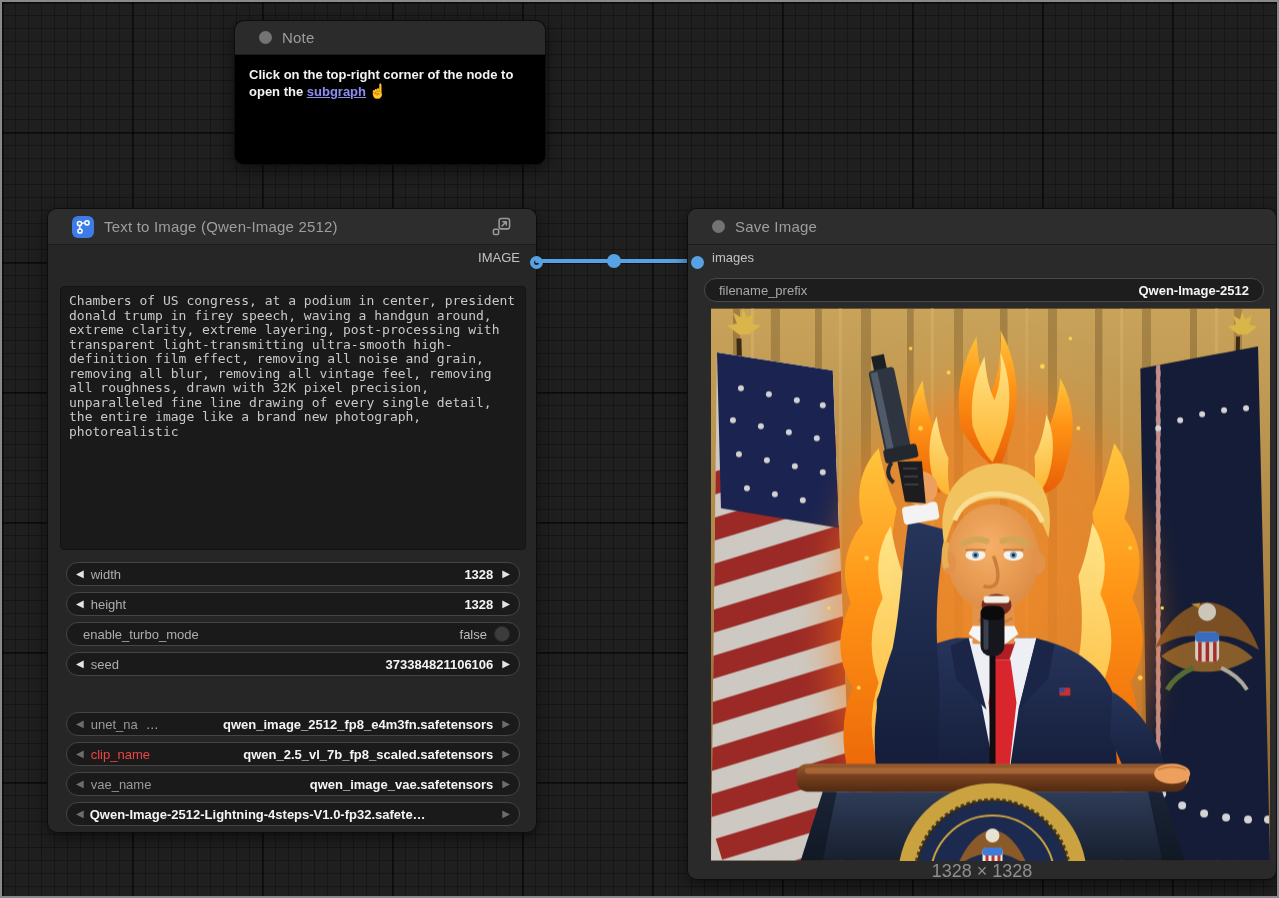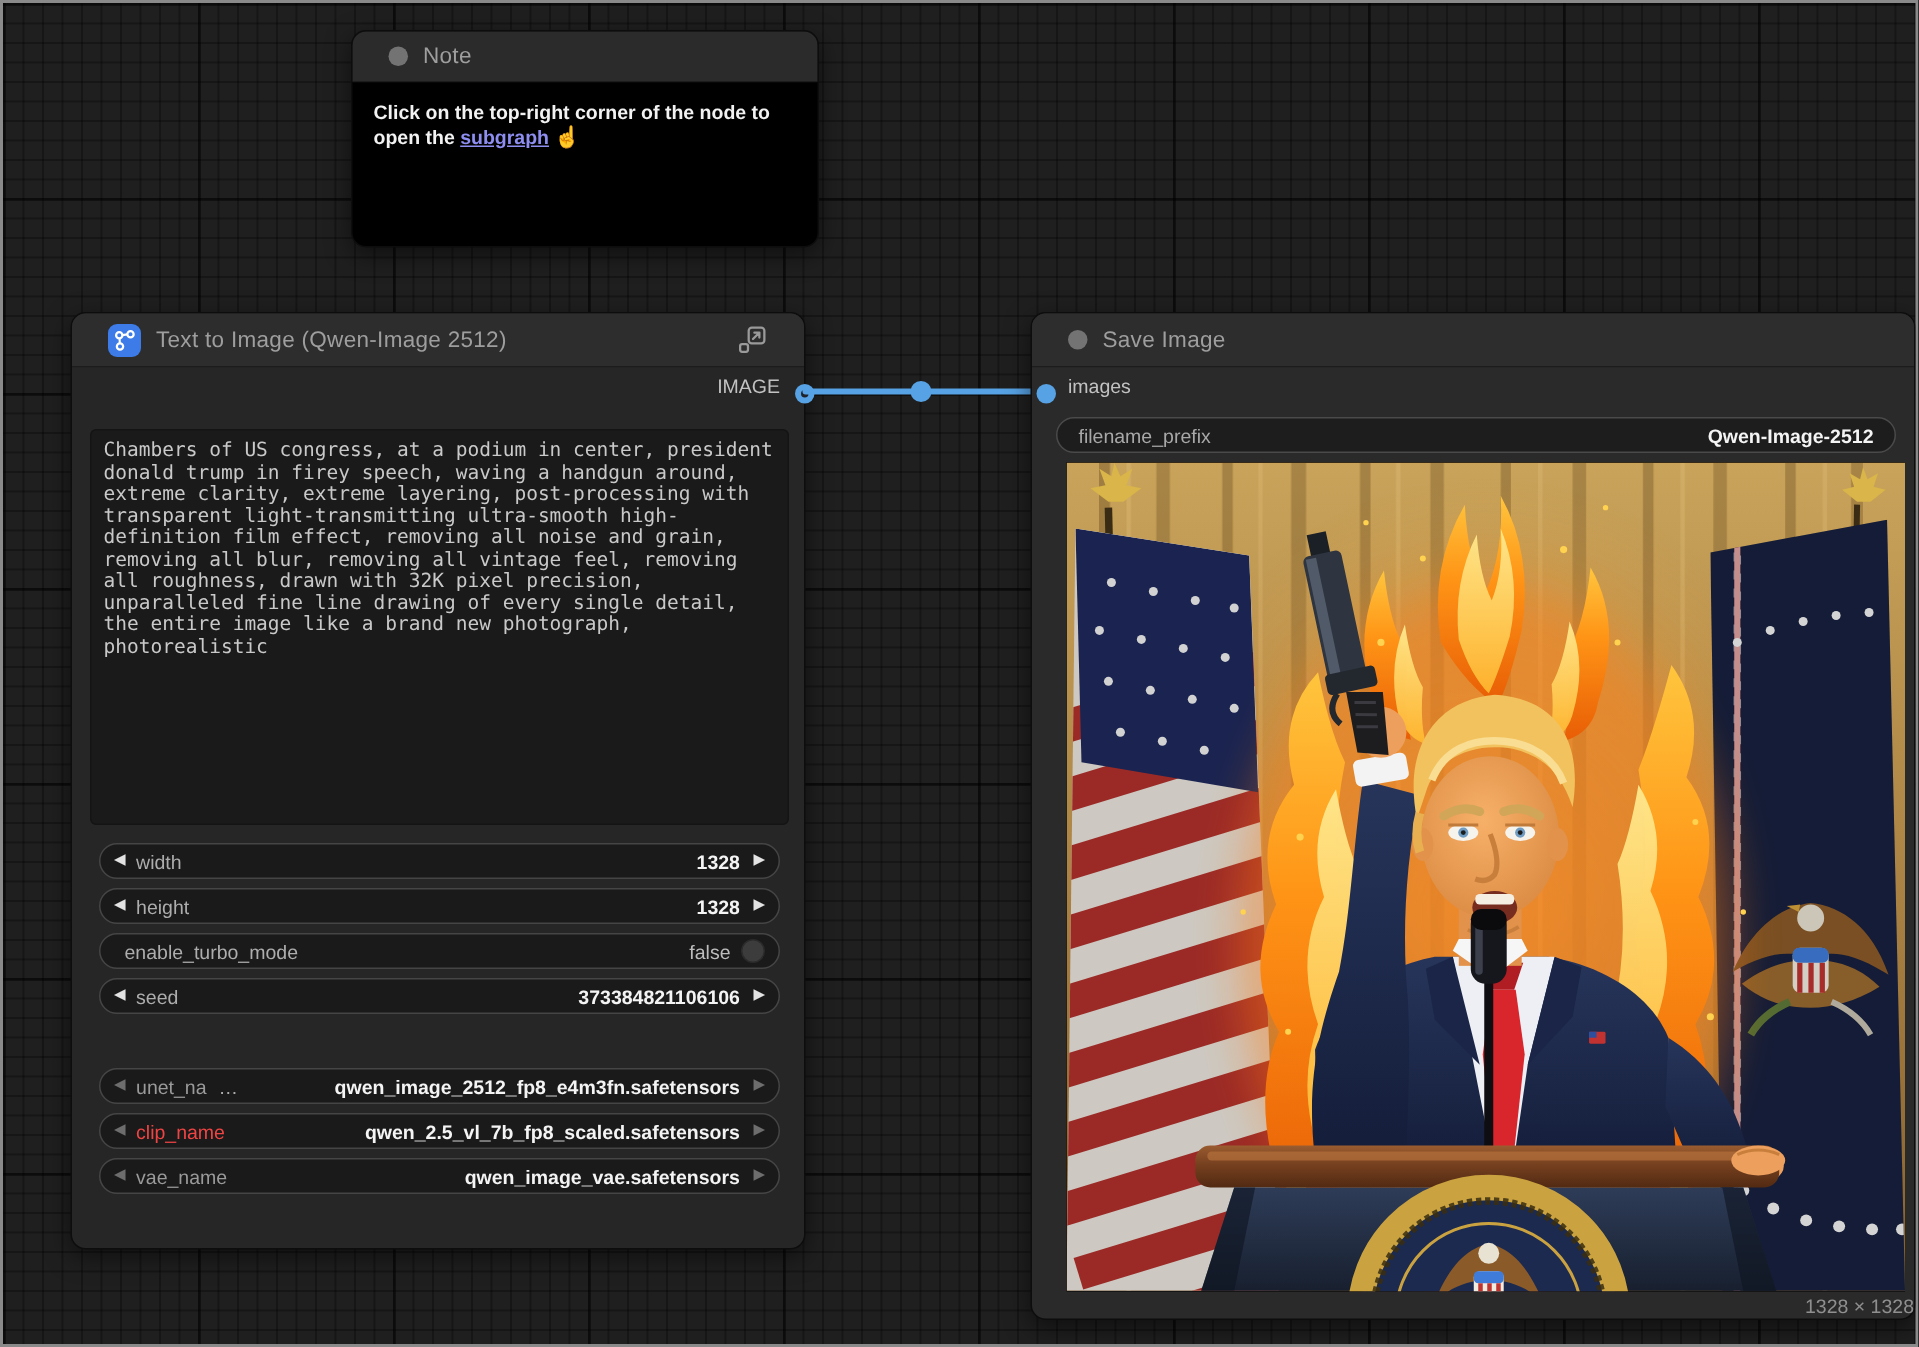--- a/index.html
+++ b/index.html
@@ -70,22 +70,22 @@
   
   .save-node{left:685px;top:206px;width:590px;height:672px;background:#2a2a2a;}
   .in-row{position:absolute;top:41px;left:24px;font-size:13px;color:#c2c2c2;}
   .fname-widget{position:absolute;left:16px;top:69px;width:560px;height:24px;
         border-radius:12px;background:#1d1d1d;border:1px solid #4a4a4a;
         display:flex;align-items:center;padding:4px 14px;font-size:13px;}
   .fname-widget .flabel{color:#a8a8a8;}
   .fname-widget .fvalue{flex:1;text-align:right;color:#f4f4f4;font-weight:700;}
   .img-wrap{position:absolute;left:23px;top:99px;width:559px;height:553px;
         background:#000;overflow:hidden;}
-  .img-caption{position:absolute;left:0;top:652px;width:100%;text-align:right;
-        font-size:13px;color:#8f8f8f;line-height:20px;}
+  .img-caption{position:absolute;left:0;top:652px;width:100%;text-align:center;
+        font-size:18px;color:#8f8f8f;line-height:20px;}
 
   
   .link-line{position:absolute;left:533px;top:257px;width:161px;height:4px;
         background:#57a2e4;border-radius:2px;}
   .reroute-dot{position:absolute;left:605px;top:252px;width:14px;height:14px;
         border-radius:50%;background:#57a2e4;}
 </style>
 </head>
 <body>
 
@@ -157,20 +157,25 @@
     <div class="widget" style="top:533px">
       <span class="arr l dim"></span>
       <span class="wlabel" style="color:#ef4444">clip_name</span>
       <span class="wvalue">qwen_2.5_vl_7b_fp8_scaled.safetensors</span>
       <span class="arr r dim"></span>
     </div>
     <div class="widget" style="top:563px">
       <span class="arr l dim"></span>
       <span class="wlabel" style="color:#9a9a9a">vae_name</span>
       <span class="wvalue">qwen_image_vae.safetensors</span>
+      <span class="arr r dim"></span>
+    </div>
+    <div class="widget" style="top:593px">
+      <span class="arr l dim"></span>
+      <span class="wvalue leftal">Qwen-Image-2512-Lightning-4steps-V1.0-fp32.safete…</span>
       <span class="arr r dim"></span>
     </div>
   </div>
 
   <div class="link-line"></div>
   <div class="reroute-dot"></div>
 
   <div class="node save-node">
     <div class="node-header">
       <span class="hdr-dot"></span>

